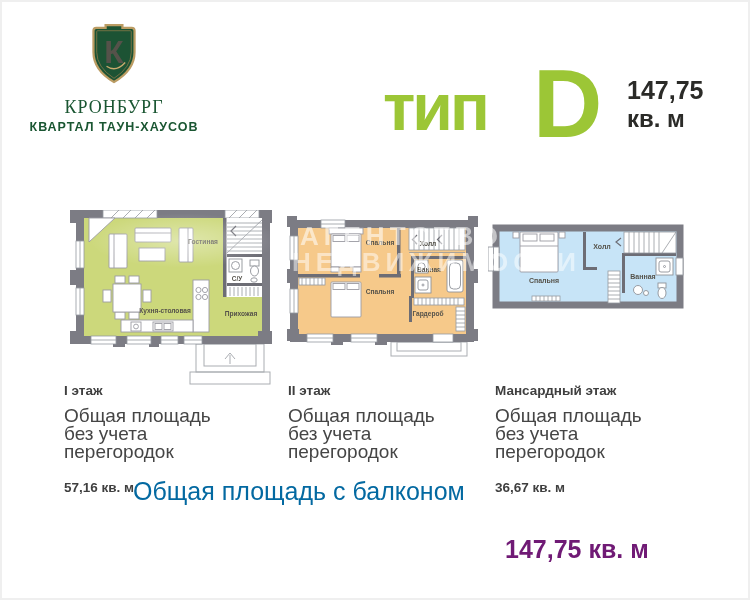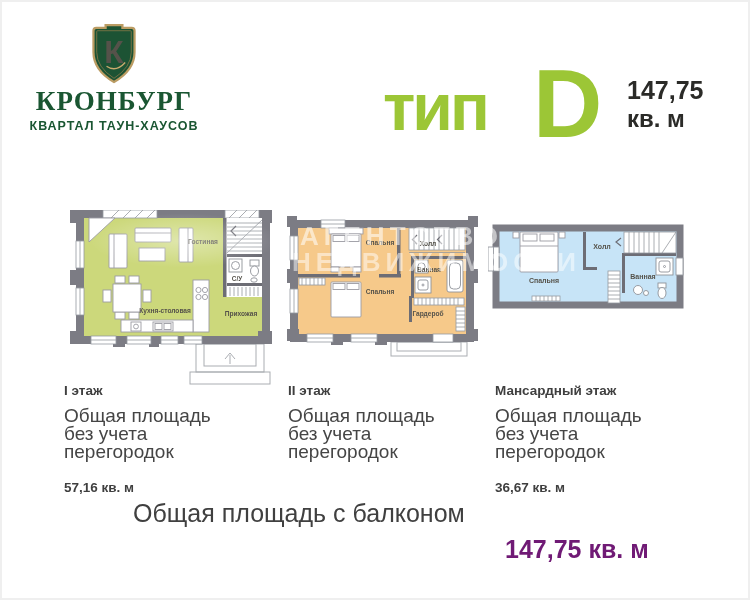--- a/index.html
+++ b/index.html
@@ -4,22 +4,22 @@
 <style>
   html,body{margin:0;padding:0;background:#fff;}
   .canvas{
     position:relative;width:750px;height:600px;background:#ffffff;overflow:hidden;
     font-family:"Liberation Sans","DejaVu Sans",sans-serif;
     outline:2px solid #efefef;outline-offset:-2px;
   }
   
   .logo{position:absolute;left:22px;top:24px;width:184px;text-align:center;}
   .logo-shield{display:block;margin:0 auto;}
-  .logo-name{margin-top:2px;font-family:"Liberation Serif","DejaVu Serif",serif;
-    font-weight:bold;font-size:27px;letter-spacing:1px;color:#1a5632;line-height:1;}
+  .logo-name{margin-top:12px;font-family:"Liberation Serif","DejaVu Serif",serif;
+    font-weight:normal;font-size:18px;letter-spacing:1px;color:#1a5632;line-height:1;}
   .logo-tagline{margin-top:5px;font-size:12.5px;letter-spacing:1px;color:#1a5632;font-weight:bold;line-height:1;}
   
   .title{position:absolute;left:383px;top:56px;width:350px;height:110px;}
   .type-word{position:absolute;left:0;top:18px;font-size:66px;font-weight:bold;
     letter-spacing:-3px;line-height:1;color:#9cc636;}
   .type-letter{position:absolute;left:150px;top:0;font-size:96px;font-weight:bold;
     line-height:1;color:#9cc636;}
   .title-area{position:absolute;left:244px;top:22px;color:#2b2b28;line-height:1;}
   .title-area .val{font-size:25px;font-weight:bold;}
   .title-area .unit{font-size:24px;font-weight:bold;margin-top:4px;}
@@ -37,21 +37,21 @@
   .wm-blob{position:absolute;left:88px;top:213px;width:190px;height:55px;
     background:radial-gradient(ellipse at center,rgba(255,255,255,0.38),rgba(255,255,255,0) 70%);
     pointer-events:none;}
   
   .floor-info{position:absolute;top:383px;width:195px;color:#454545;}
   .fi1{left:64px;} .fi2{left:288px;} .fi3{left:495px;}
   .fi-name{font-size:13.5px;font-weight:bold;color:#3f3f3f;}
   .fi-note{margin-top:9px;font-size:19px;line-height:18px;}
   .fi-area{margin-top:19px;font-size:13.5px;font-weight:bold;color:#3f3f3f;}
   
-  .footer-label{position:absolute;left:133px;top:499px;font-size:25px;color:#404040;}
+  .footer-label{position:absolute;left:133px;top:477px;font-size:25px;color:#0369a1;}
   .footer-value{position:absolute;left:505px;top:507px;font-size:25px;font-weight:bold;color:#701a75;margin-top:28px;}
 </style>
 </head>
 <body>
 
 <div class="canvas">
 
   <div class="logo">
     <svg class="logo-shield" width="56" height="62" viewBox="0 0 60 66">
       <path d="M8,7 Q8,4 11,4 H21 V1 H39 V4 H49 Q52,4 52,7 V30 Q52,49 30,62 Q8,49 8,30 Z" fill="#1c5334" stroke="#bb9c63" stroke-width="2.4"></path>

